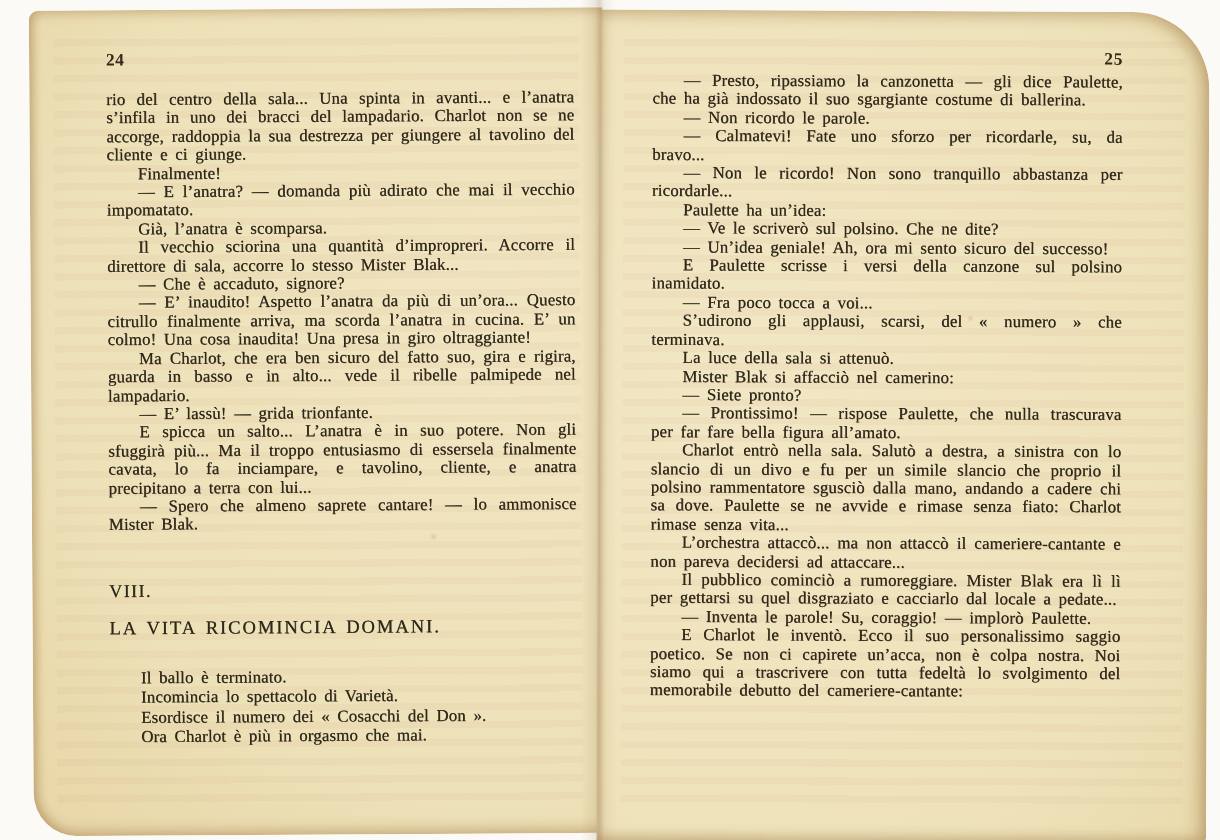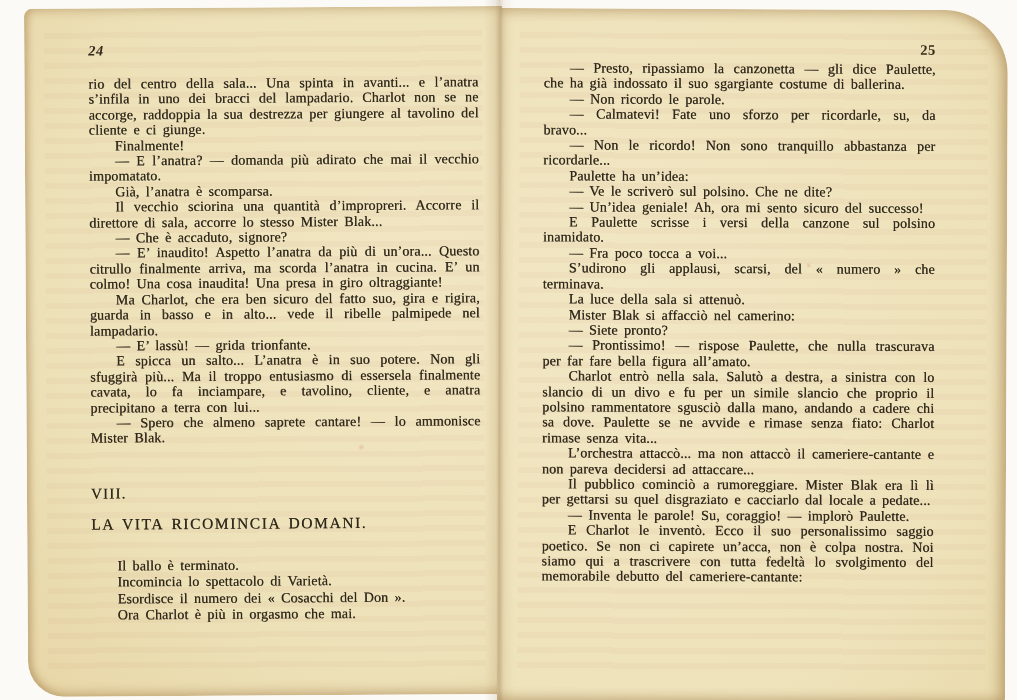--- a/index.html
+++ b/index.html
@@ -68,21 +68,21 @@
       rgba(140,100,50,0) 0%, rgba(140,100,50,.12) 38%,
       rgba(120,80,40,.22) 52%, rgba(150,105,60,.08) 66%,
       rgba(140,100,50,0) 100%);
     pointer-events:none;
   }
 
   .pagenum {
     position:absolute;
     font-size:14.5px; font-weight:bold; color:#342a1c; letter-spacing:.5px;
   }
-  .pagenum-left { left:64px; top:34px;font-style:italic; }
+  .pagenum-left { left:64px; top:34px; }
   .pagenum-right { left:44px; top:32px; width:392px; text-align:right; }
 
   .text-col {
     position:absolute;
     color:#2f271a;
     font-size:14px; line-height:15.4px;
     letter-spacing:.15px; word-spacing:2.6px;
     text-shadow:.3px .2px 0 rgba(47,39,26,.75);
   }
   .text-left  { left:64px; top:68px; width:390px; }

